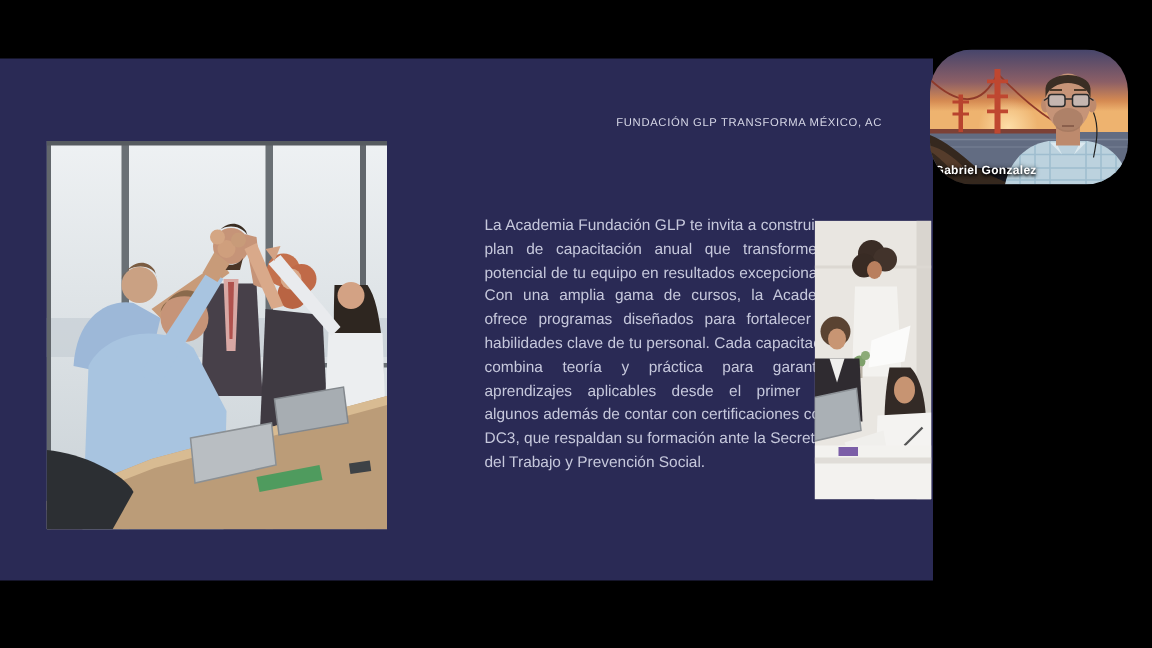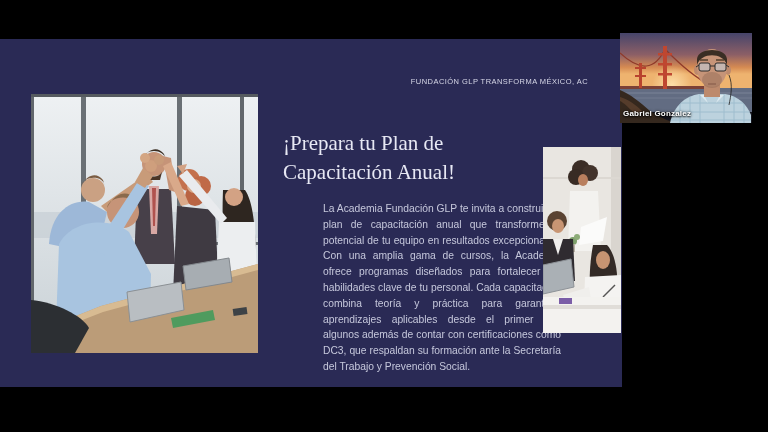--- a/index.html
+++ b/index.html
@@ -17,21 +17,21 @@
   .photo-left{position:absolute;left:31px;top:55px;width:227px;height:259px;overflow:hidden;}
   .photo-right{position:absolute;left:543px;top:108px;width:78px;height:186px;overflow:hidden;}
   .content{position:absolute;left:283px;top:90px;width:240px;}
   .slide-title{font-family:"Liberation Serif", serif;font-weight:400;font-size:21px;
                line-height:29px;color:#e7e8f4;width:210px;margin:0;}
   .slide-body{margin-top:14px;width:238px;font-size:10.3px;line-height:15.8px;
               color:#c6c8dc;text-align:justify;margin-left:40px;}
 
   
   .webcam{position:absolute;left:620px;top:33px;width:132px;height:90px;background:#15151d;
-          overflow:hidden;cursor:pointer;}
+          overflow:hidden;cursor:pointer;border-radius:28px;}
   .webcam svg{display:block;}
   .name-label{position:absolute;left:3px;bottom:5px;font-size:8px;font-weight:bold;color:#fff;
               text-shadow:0 1px 2px rgba(0,0,0,.95), 0 0 3px rgba(0,0,0,.8);letter-spacing:.2px;}
 </style>
 </head>
 <body>
 
 <div class="stage">
 
   <div class="letterbox top"></div>
@@ -103,21 +103,20 @@
         <path d="M96,198 L150,188 L153,216 L99,228 Z" fill="#b9bec2" stroke="#8b9094" stroke-width="1"></path>
         <path d="M152,172 L198,164 L201,188 L155,196 Z" fill="#a7adb2" stroke="#83888d" stroke-width="1"></path>
         <path d="M140,224 L182,216 L184,226 L142,234 Z" fill="#4f9b5e"></path>
         <rect x="202" y="214" width="14" height="7" fill="#3d4246" transform="rotate(-8 209 217)"></rect>
 
         <path d="M0,206 C24,208 52,222 58,234 L44,259 L0,259 Z" fill="#2c2f33"></path>
       </svg>
     </div>
 
     <div class="content">
-      <h1 class="slide-title">¡Prepara tu Plan de Capacitación Anual!</h1>
       <div class="slide-body">La Academia Fundación GLP te invita a construir un plan de capacitación anual que transforme el potencial de tu equipo en resultados excepcionales. Con una amplia gama de cursos, la Academia ofrece programas diseñados para fortalecer las habilidades clave de tu personal. Cada capacitación combina teoría y práctica para garantizar aprendizajes aplicables desde el primer día, algunos además de contar con certificaciones como DC3, que respaldan su formación ante la Secretaría del Trabajo y Prevención Social.</div>
     </div>
 
     <div class="photo-right">
       <svg width="78" height="186" viewBox="0 0 78 186">
         <rect width="78" height="186" fill="#e9e6e1"></rect>
         <rect x="68" y="0" width="10" height="186" fill="#d9d5cf"></rect>
         <rect x="0" y="30" width="78" height="2" fill="#dcd8d2"></rect>
 
         <circle cx="38" cy="22" r="9" fill="#3b2d26"></circle>

